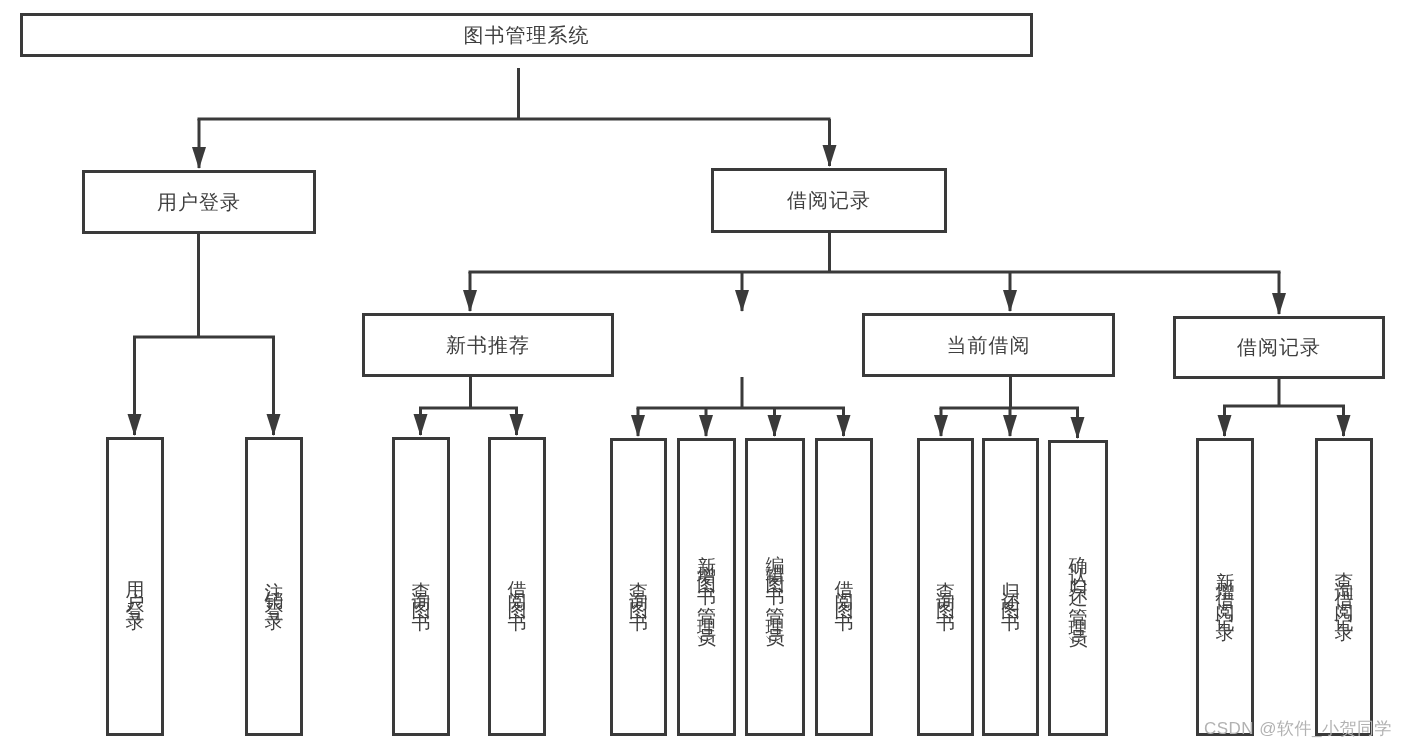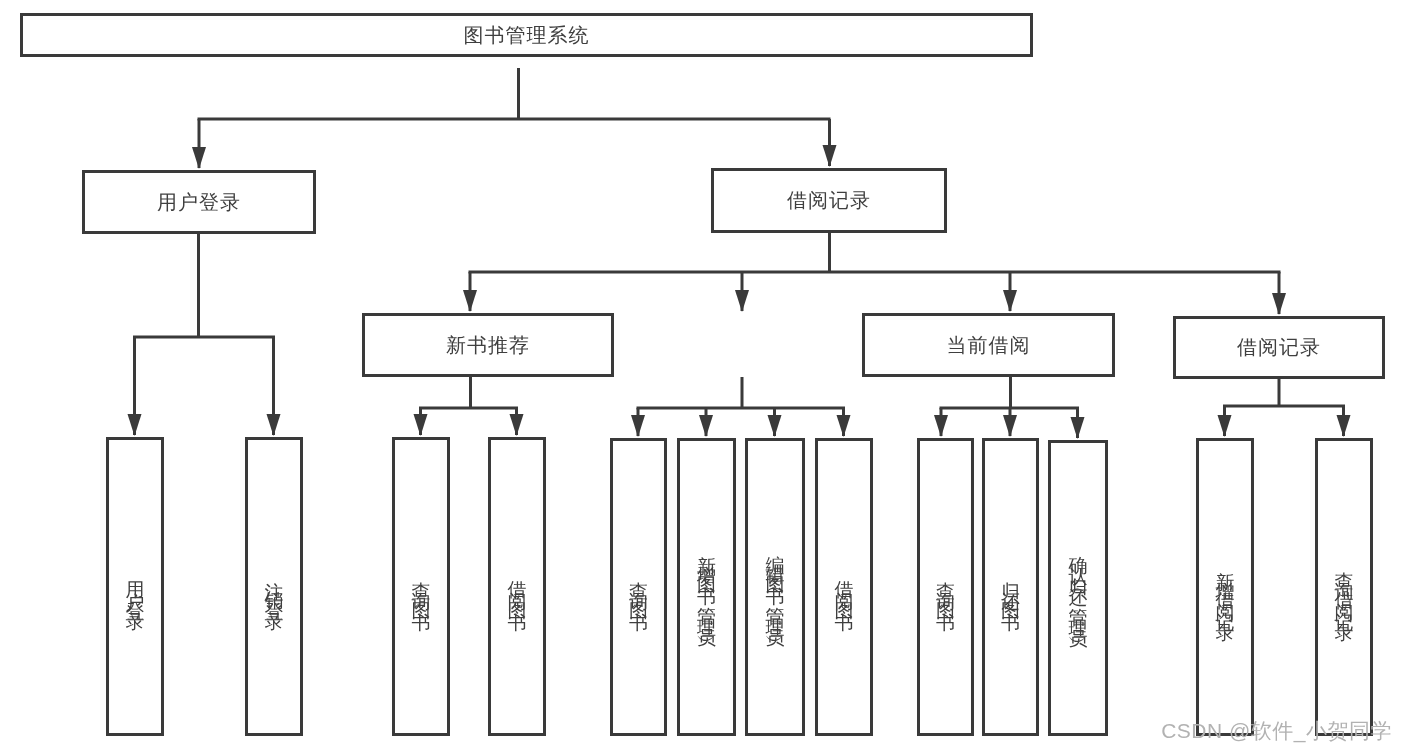--- a/index.html
+++ b/index.html
@@ -41,21 +41,21 @@
     text-orientation: mixed;
     font-size: 19px;
     line-height: 1.15;
     letter-spacing: 0.55em;
     white-space: nowrap;
   }
   .watermark {
     position: absolute;
     right: 13px;
     top: 717px;
-    font-size: 21px;
+    font-size: 17px;
     color: #b2b2b2;
     letter-spacing: 0.5px;
     white-space: nowrap;
     margin-left: 32px;
   }
 </style>
 </head>
 <body>
 
 <div class="canvas">

